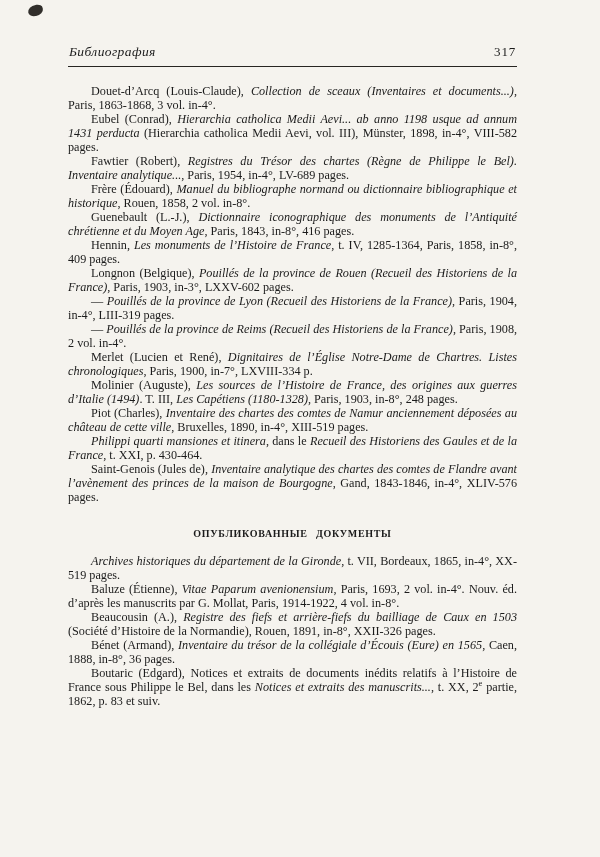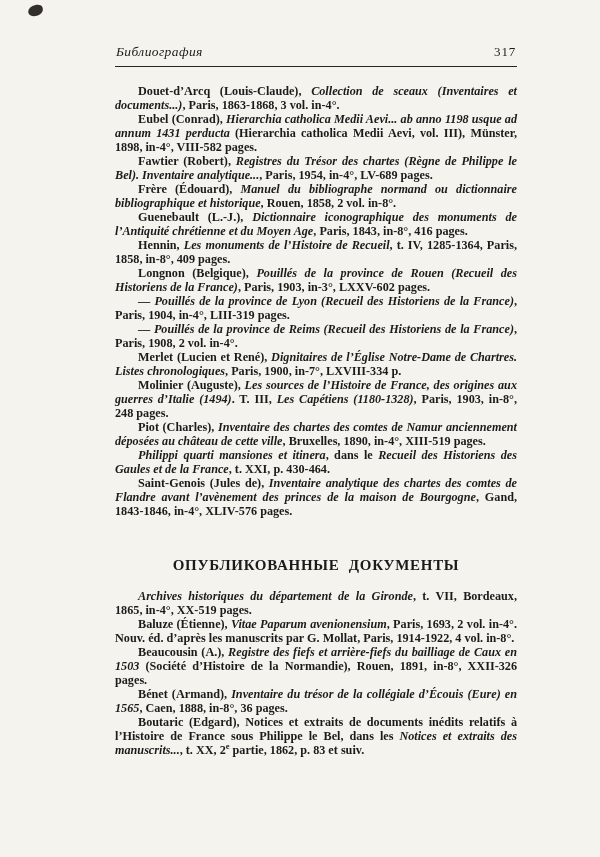--- a/index.html
+++ b/index.html
@@ -6,21 +6,21 @@
   html, body { width:600px; height:857px; }
   body {
     background:#f5f3ee;
     font-family:"Liberation Serif","DejaVu Serif",serif;
     color:#1b1b1b;
     overflow:hidden;
   }
   .page {
     position:relative;
     width:600px; height:857px;
-    padding:44px 83px 0 115px;
+    padding:44px 83px 0 68px;
   }
   .scan-artifact {
     position:absolute; left:28px; top:5px;
     width:15px; height:11px;
     background:#1f1d1a;
     border-radius:60% 40% 55% 45%;
     transform:rotate(-10deg);
     opacity:.92;
   }
   .running-header {
@@ -31,30 +31,29 @@
   }
   .rh-title { font-style:italic; letter-spacing:.4px; }
   .rh-page  { font-size:13px; letter-spacing:.8px; }
   .rule { border-top:1.5px solid #272522; margin-bottom:17px; }
   .entries .entry {
     font-size:12.2px;
     line-height:14px;
     text-align:justify;
     text-indent:23px;
     margin:0;
-    font-weight:bold;
   }
   .it { font-style:italic; }
   .section-heading {
-    font-size:15px;
+    font-size:10px;
     font-weight:bold;
     text-align:center;
     letter-spacing:.7px;
     word-spacing:5px;
-    margin:39px 0 15px 0;
+    margin:24px 0 15px 0;
   }
   sup { font-size:8.5px; line-height:0; }
 </style>
 </head>
 <body>
 
 <div class="page">
 
   <div class="scan-artifact"></div>
 
@@ -64,21 +63,21 @@
   </header>
 
   <div class="rule"></div>
 
   <section class="entries">
       <p class="entry"><span>Douet-d’Arcq (Louis-Claude), </span><span class="it">Collection de sceaux (Inventaires et documents...)</span><span>, Paris, 1863-1868, 3 vol. in-4°.</span></p>
       <p class="entry"><span>Eubel (Conrad), </span><span class="it">Hierarchia catholica Medii Aevi... ab anno 1198 usque ad annum 1431 perducta</span><span> (Hierarchia catholica Medii Aevi, vol. III), Münster, 1898, in-4°, VIII-582 pages.</span></p>
       <p class="entry"><span>Fawtier (Robert), </span><span class="it">Registres du Trésor des chartes (Règne de Philippe le Bel). Inventaire analytique...</span><span>, Paris, 1954, in-4°, LV-689 pages.</span></p>
       <p class="entry"><span>Frère (Édouard), </span><span class="it">Manuel du bibliographe normand ou dictionnaire bibliographique et historique</span><span>, Rouen, 1858, 2 vol. in-8°.</span></p>
       <p class="entry"><span>Guenebault (L.-J.), </span><span class="it">Dictionnaire iconographique des monuments de l’Antiquité chrétienne et du Moyen Age</span><span>, Paris, 1843, in-8°, 416 pages.</span></p>
-      <p class="entry"><span>Hennin, </span><span class="it">Les monuments de l’Histoire de Recueil</span><span>, t. IV, 1285-1364, Paris, 1858, in-8°, 409 pages.</span></p>
+      <p class="entry"><span>Hennin, </span><span class="it">Les monuments de l’Histoire de France</span><span>, t. IV, 1285-1364, Paris, 1858, in-8°, 409 pages.</span></p>
       <p class="entry"><span>Longnon (Belgique), </span><span class="it">Pouillés de la province de Rouen (Recueil des Historiens de la France)</span><span>, Paris, 1903, in-3°, LXXV-602 pages.</span></p>
       <p class="entry"><span>— </span><span class="it">Pouillés de la province de Lyon (Recueil des Historiens de la France)</span><span>, Paris, 1904, in-4°, LIII-319 pages.</span></p>
       <p class="entry"><span>— </span><span class="it">Pouillés de la province de Reims (Recueil des Historiens de la France)</span><span>, Paris, 1908, 2 vol. in-4°.</span></p>
       <p class="entry"><span>Merlet (Lucien et René), </span><span class="it">Dignitaires de l’Église Notre-Dame de Chartres. Listes chronologiques</span><span>, Paris, 1900, in-7°, LXVIII-334 p.</span></p>
       <p class="entry"><span>Molinier (Auguste), </span><span class="it">Les sources de l’Histoire de France, des origines aux guerres d’Italie (1494)</span><span>. T. III, </span><span class="it">Les Capétiens (1180-1328)</span><span>, Paris, 1903, in-8°, 248 pages.</span></p>
       <p class="entry"><span>Piot (Charles), </span><span class="it">Inventaire des chartes des comtes de Namur anciennement déposées au château de cette ville</span><span>, Bruxelles, 1890, in-4°, XIII-519 pages.</span></p>
       <p class="entry"><span class="it">Philippi quarti mansiones et itinera</span><span>, dans le </span><span class="it">Recueil des Historiens des Gaules et de la France</span><span>, t. XXI, p. 430-464.</span></p>
       <p class="entry"><span>Saint-Genois (Jules de), </span><span class="it">Inventaire analytique des chartes des comtes de Flandre avant l’avènement des princes de la maison de Bourgogne</span><span>, Gand, 1843-1846, in-4°, XLIV-576 pages.</span></p>
     </section>
 

